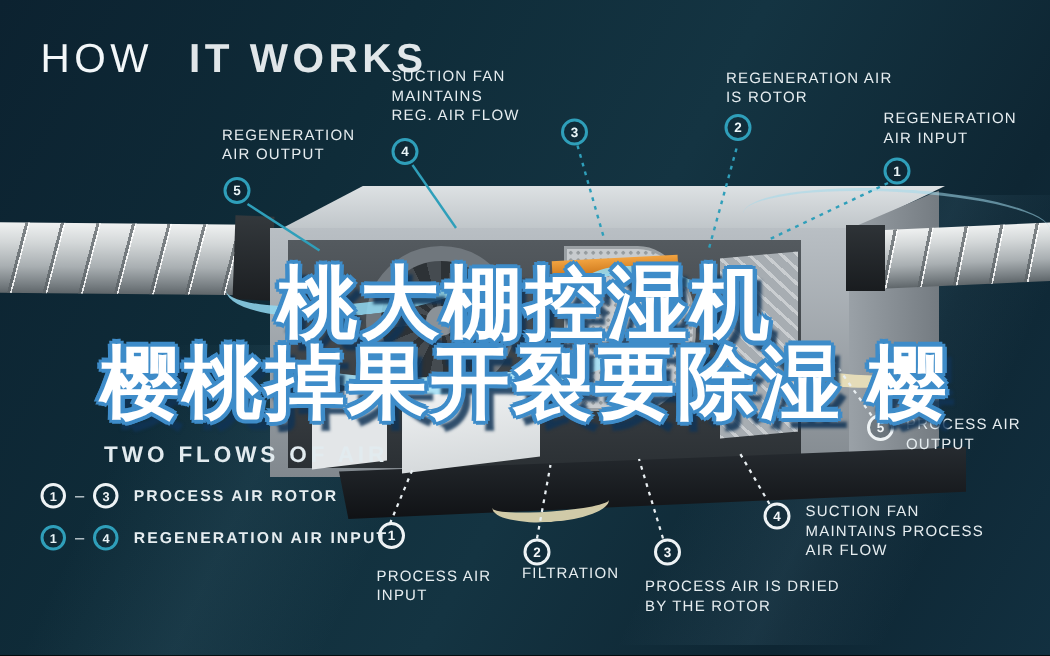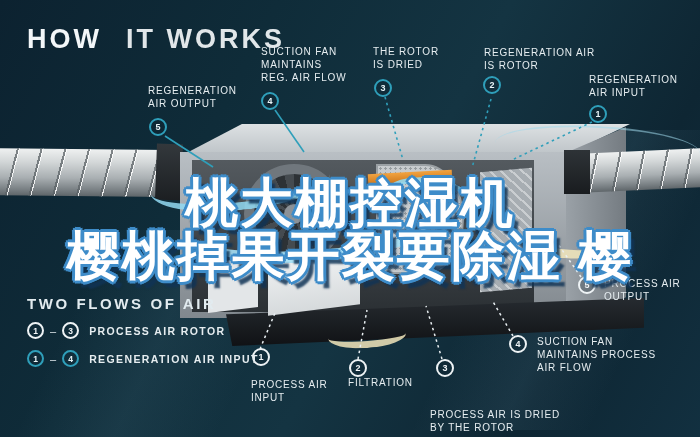--- a/index.html
+++ b/index.html
@@ -84,25 +84,25 @@
   .num-circle.regen { border:2px solid #2f9fba; color:#eaf5f8; }
   .num-circle.process { border:2px solid #eef3f5; color:#f2f6f8; }
 
   
   .callout-text { position:absolute; z-index:7; color:#e6edf0;
     font-size:10px; font-weight:normal; letter-spacing:0.8px; line-height:1.32;
     white-space:pre-line; }
 
   
   #title { left:27px; top:24px; z-index:8; color:#f3f7f9; font-size:27px; letter-spacing:3px; white-space:nowrap; }
-  #title .t-bold { font-weight:bold; }
+  #title .t-bold { font-weight:normal; }
   #title .t-light { font-weight:bold; opacity:0.92; margin-left:24px; }
 
   
-  #legend { left:27px; top:295px; z-index:8; }
+  #legend { left:27px; top:295px; z-index:8;text-align:right; }
   #legend .lg-head { color:#e2ebef; font-size:15px; letter-spacing:2.6px; font-weight:bold; margin-bottom:10px; white-space:nowrap; }
   .lg-row { display:flex; align-items:center; margin-bottom:11px; }
   .lg-circle { width:17px; height:17px; border-radius:50%; display:flex; align-items:center; justify-content:center;
     font-size:8.5px; font-weight:bold; }
   .lg-circle.process { border:2px solid #eef3f5; color:#f2f6f8; }
   .lg-circle.regen { border:2px solid #2f9fba; color:#eaf5f8; }
   .lg-dash { color:#dfe8ec; margin:0 6px; font-size:11px; }
   .lg-label { color:#e6edf0; font-size:10.5px; font-weight:bold; letter-spacing:1.4px; margin-left:10px; white-space:nowrap; }
 
   
@@ -162,43 +162,41 @@
 
   <div class="callout-text" style="left:148px; top:84px;">REGENERATION
 AIR OUTPUT</div>
   <div class="num-circle regen" style="left:149px; top:118px;">5</div>
 
   <div class="callout-text" style="left:261px; top:45px;">SUCTION FAN
 MAINTAINS
 REG. AIR FLOW</div>
   <div class="num-circle regen" style="left:261px; top:92px;">4</div>
 
-  <div class="callout-text" style="left:373px; top:45px;">THE ROTOR
-IS DRIED</div>
   <div class="num-circle regen" style="left:374px; top:79px;">3</div>
 
   <div class="callout-text" style="left:484px; top:46px;">REGENERATION AIR
 IS ROTOR</div>
   <div class="num-circle regen" style="left:483px; top:76px;">2</div>
 
   <div class="callout-text" style="left:589px; top:73px;">REGENERATION
 AIR INPUT</div>
   <div class="num-circle regen" style="left:589px; top:105px;">1</div>
 
   <div class="num-circle process" style="left:578px; top:276px;">5</div>
   <div class="callout-text" style="left:604px; top:277px;">PROCESS AIR
 OUTPUT</div>
 
   <div class="num-circle process" style="left:509px; top:335px;">4</div>
   <div class="callout-text" style="left:537px; top:335px;">SUCTION FAN
 MAINTAINS PROCESS
 AIR FLOW</div>
 
   <div class="num-circle process" style="left:436px; top:359px;">3</div>
-  <div class="callout-text" style="left:430px; top:408px;">PROCESS AIR IS DRIED
+  <div class="callout-text" style="left:430px; top:385px;">PROCESS AIR IS DRIED
 BY THE ROTOR</div>
 
   <div class="num-circle process" style="left:349px; top:359px;">2</div>
   <div class="callout-text" style="left:348px; top:376px;">FILTRATION</div>
 
   <div class="num-circle process" style="left:252px; top:348px;">1</div>
   <div class="callout-text" style="left:251px; top:378px;">PROCESS AIR
 INPUT</div>
 
   <div class="abs" id="title">

